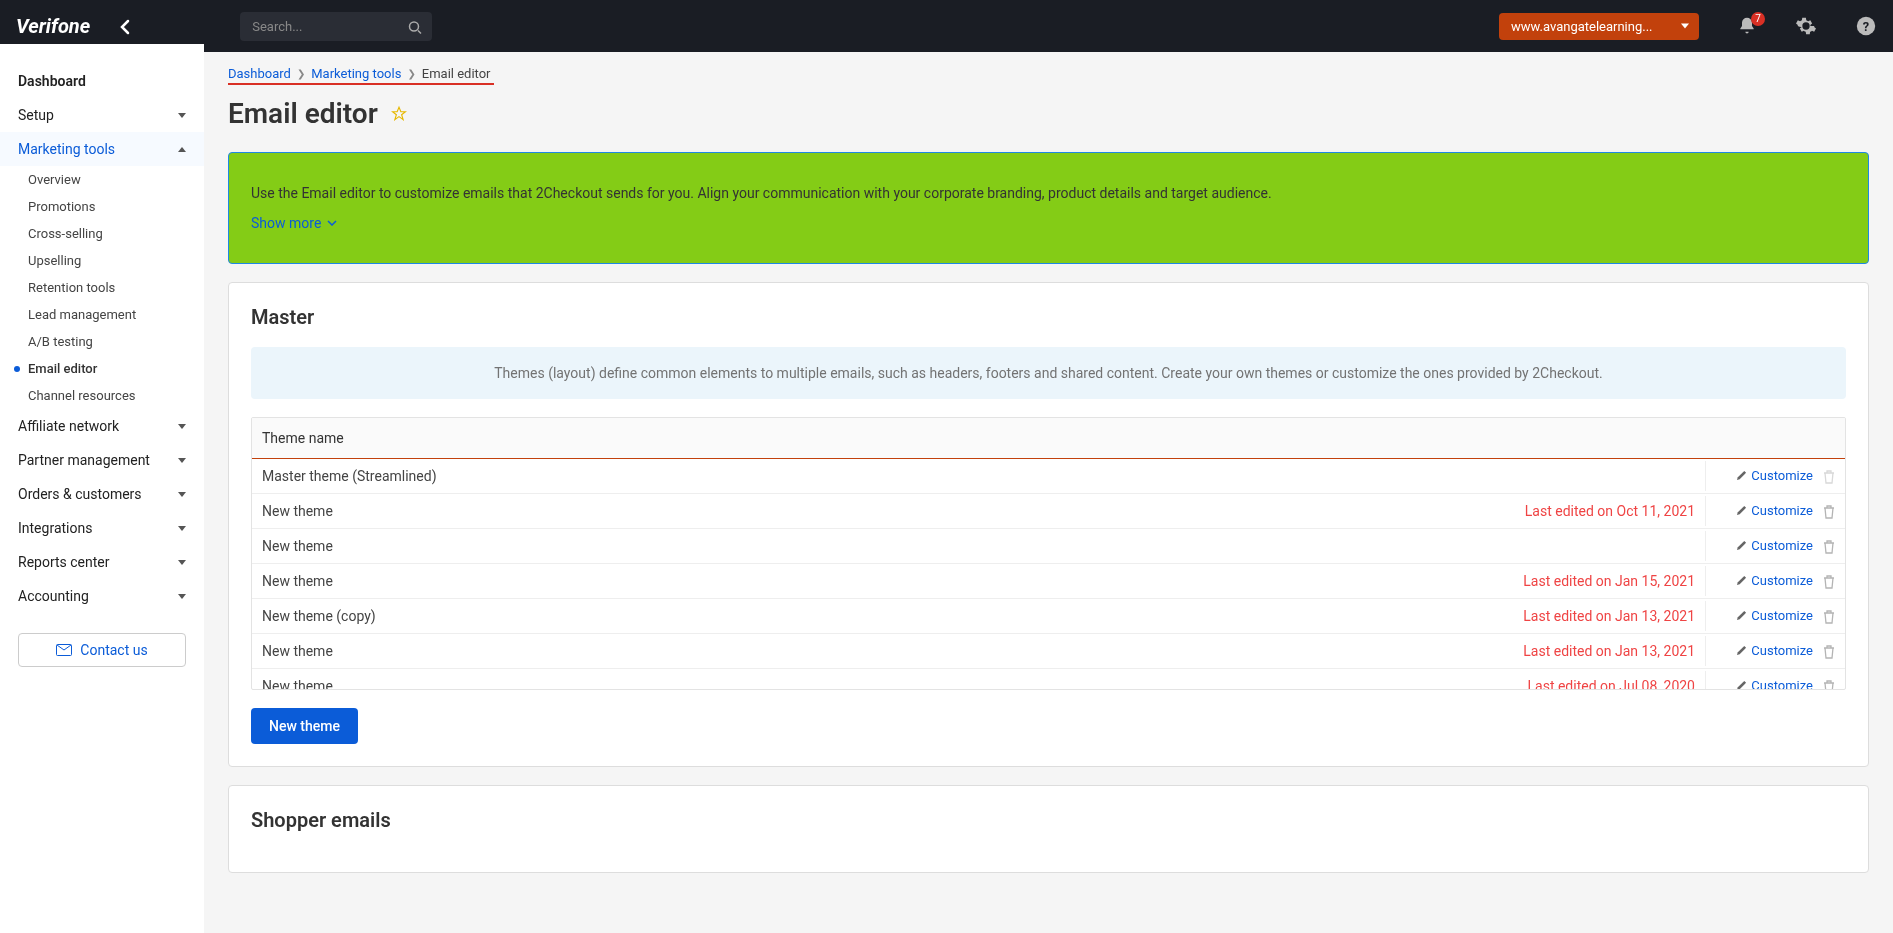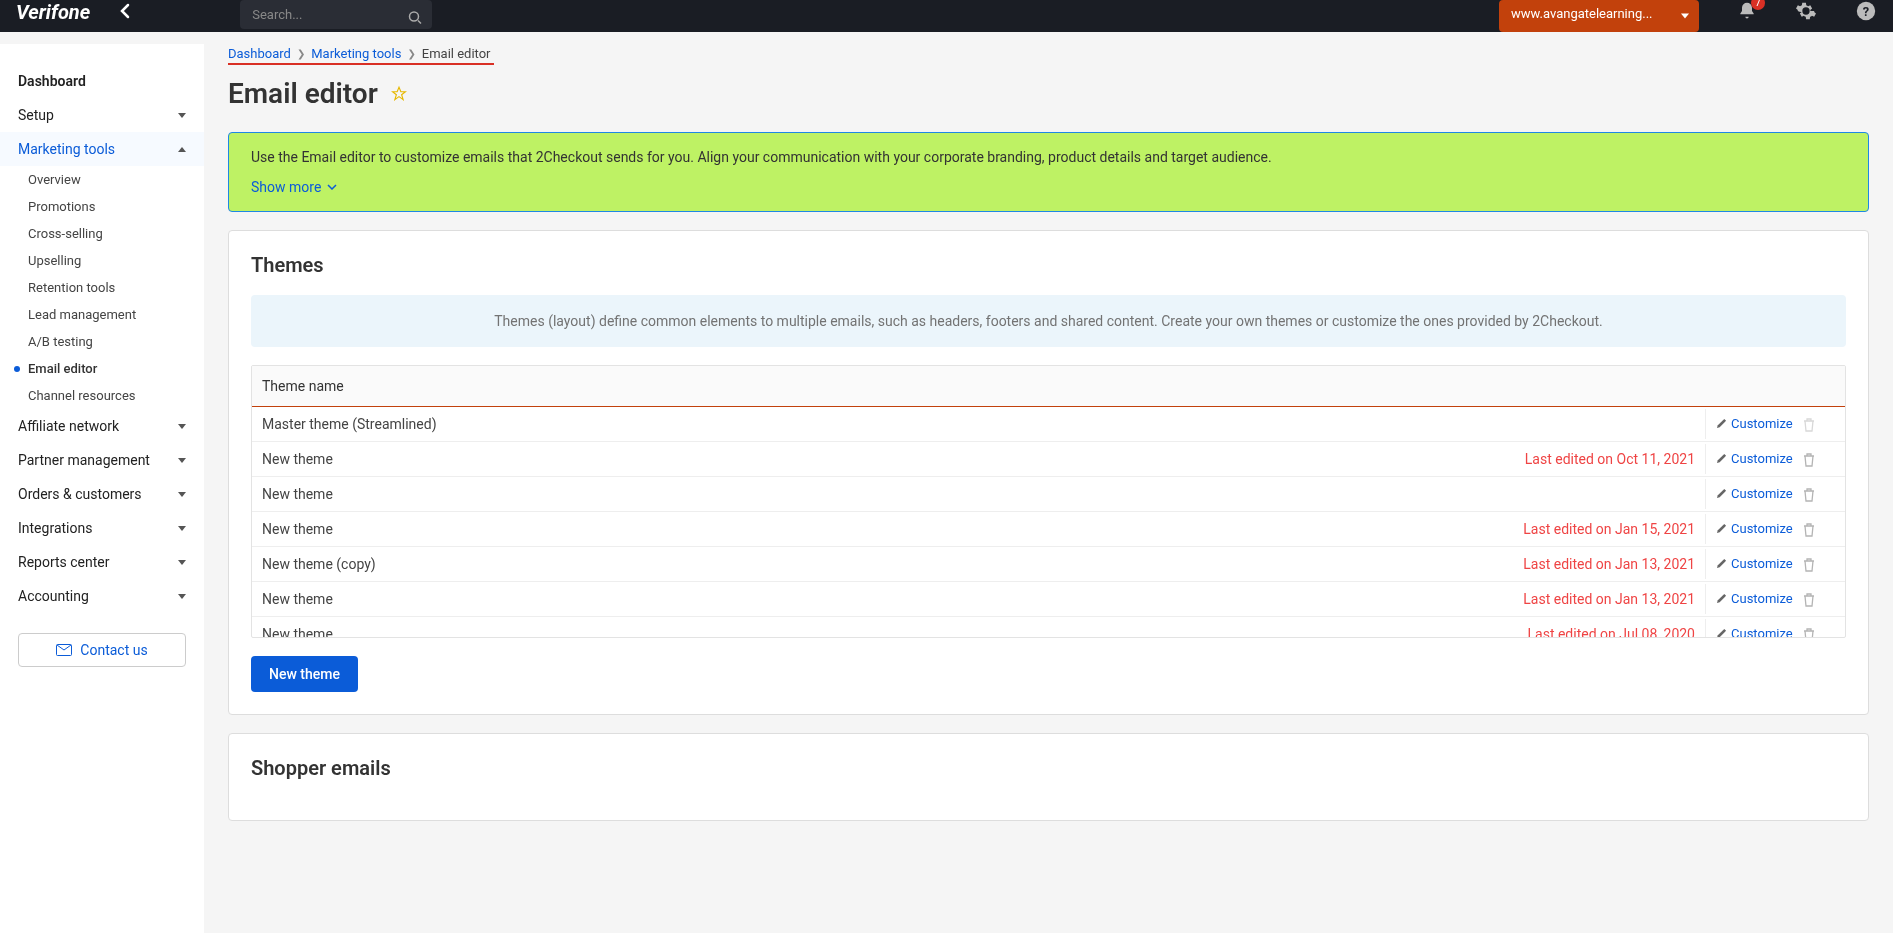--- a/index.html
+++ b/index.html
@@ -1,19 +1,19 @@
 <!DOCTYPE html>
 <html><head>
 <meta charset="utf-8">
 <style>
 * { margin: 0; padding: 0; box-sizing: border-box; font-family: -apple-system, BlinkMacSystemFont, "Segoe UI", Roboto, Helvetica, Arial, sans-serif; }
 body { background: #f5f5f5; color: #333; }
 
 
-.topbar { background: #1a1d24; height: 32px; display: flex; padding: 0 16px; gap: 20px; }
+.topbar { background: #1a1d24; height: 52px; display: flex; align-items: center; padding: 0 16px; gap: 20px; }
 .logo { color: #fff; font-size: 20px; font-style: italic; font-weight: bold; margin-right: 10px; }
 .back-icon { color: #fff; cursor: pointer; }
 .search-wrap { position: relative; margin-left: 90px; }
 .search-input { background: #2a2d35; border: none; border-radius: 4px; color: #ccc; padding: 7px 36px 7px 12px; width: 192px; font-size: 13px; outline: none; }
 .search-input::placeholder { color: #888; }
 .search-icon { position: absolute; right: 10px; top: 50%; transform: translateY(-50%); color: #888; }
 .spacer { flex: 1; }
 .account-selector { background: #c2410c; color: #fff; padding: 6px 30px 6px 12px; border-radius: 4px; font-size: 13px; position: relative; cursor: pointer; min-width: 200px; }
 .account-selector::after { content: ""; position: absolute; right: 10px; top: 50%; width: 0; height: 0; border-left: 4px solid transparent; border-right: 4px solid transparent; border-top: 5px solid #fff; transform: translateY(-50%); }
 .topicon { color: #bbb; cursor: pointer; position: relative; margin-left: 18px; }
@@ -36,34 +36,34 @@
 
 .main { margin-left: 204px; padding: 14px 24px 40px 24px; }
 .breadcrumb { font-size: 13px; display: flex; align-items: center; gap: 6px; padding-bottom: 2px; border-bottom: 2px solid #d93025; width: fit-content; min-width: 266px; }
 .breadcrumb a { color: #0b5cd8; text-decoration: none; }
 .breadcrumb .sep { color: #888; font-size: 10px; }
 .breadcrumb .cur { color: #444; }
 .page-title { display: flex; align-items: center; gap: 12px; margin-top: 12px; }
 .page-title h1 { font-size: 28px; font-weight: 600; }
 .star-icon { color: #e6b800; cursor: pointer; }
 
-.infobox { border: 1px solid #1e88e5; background: #bef264; border-radius: 4px; padding: 16px 22px; margin-top: 22px; font-size: 14px; color: #333; }
+.infobox { border: 1px solid #1e88e5; background: #84cc16; border-radius: 4px; padding: 32px 22px; margin-top: 22px; font-size: 14px; color: #333; }
 .showmore { color: #0b5cd8; margin-top: 14px; cursor: pointer; display: inline-flex; align-items: center; gap: 6px; font-size: 14px; }
 
 .panel { background: #fff; border: 1px solid #ddd; border-radius: 4px; padding: 22px; margin-top: 18px; }
 .panel h2 { font-size: 20px; font-weight: 600; margin-bottom: 18px; }
 .themes-hint { background: #ebf5fb; border-radius: 4px; padding: 18px 22px; font-size: 14px; color: #737373; text-align: center; margin-bottom: 18px; }
 .theme-table { border: 1px solid #e3e3e3; border-radius: 2px; overflow: hidden; }
 .theme-head { font-size: 14px; padding: 12px 10px; border-bottom: 1px solid #c2410c; background: #fafafa; color: #333; }
 .theme-body { max-height: 230px; overflow-y: auto; position: relative; }
 .theme-row { display: flex; align-items: center; border-bottom: 1px solid #eee; font-size: 14px; }
 .theme-row:last-child { border-bottom: none; }
 .cell-name { flex: 1; padding: 9px 10px; color: #444; }
 .cell-date { width: 250px; padding: 9px 10px; color: #ef4444; text-align: right; }
-.cell-act { width: 140px; padding: 7px 10px; display: flex; align-items: center; gap: 10px; border-left: 1px solid #eee; }
+.cell-act { width: 140px; padding: 7px 10px; display: flex; align-items: center; justify-content: flex-end; gap: 10px; border-left: 1px solid #eee; }
 .custom-link { color: #0b5cd8; font-size: 13px; display: inline-flex; align-items: center; gap: 4px; cursor: pointer; }
 .pencil-icon { color: #666; }
 .trash-icon { color: #b4b4b4; cursor: pointer; }
 .trash-icon.disabled { color: #d8d8d8; cursor: default; }
 .btn-primary { background: #0b5cd8; color: #fff; border: none; border-radius: 4px; padding: 10px 18px; font-size: 14px; font-weight: 500; cursor: pointer; margin-top: 18px; }
 
 
 .theme-body::-webkit-scrollbar { width: 14px; }
 .theme-body::-webkit-scrollbar-track { background: #f1f1f1; }
 .theme-body::-webkit-scrollbar-thumb { background: #c6c6c6; border-radius: 2px; }
@@ -188,21 +188,21 @@
     <div>Use the Email editor to customize emails that 2Checkout sends for you. Align your communication with your corporate branding, product details and target audience.</div>
     <div class="showmore">
       <span>Show more</span>
       <svg width="10" height="6" viewBox="0 0 10 6">
           <path d="M1 1l4 4 4-4" stroke="#0b5cd8" stroke-width="1.5" fill="none"></path>
         </svg>
     </div>
   </div>
 
   <div class="panel">
-    <h2>Themes</h2>
+    <h2>Master</h2>
     <div class="themes-hint">Themes (layout) define common elements to multiple emails, such as headers, footers and shared content. Create your own themes or customize the ones provided by 2Checkout.</div>
     <div class="theme-table">
       <div class="theme-head">Theme name</div>
       <div class="theme-body" id="themes-body">
           <div class="theme-row">
             <div class="cell-name">Master theme (Streamlined)</div>
             <div class="cell-date"></div>
             <div class="cell-act">
               <span class="custom-link">
                 <svg width="11" height="11" viewBox="0 0 12 12" class="pencil-icon">

